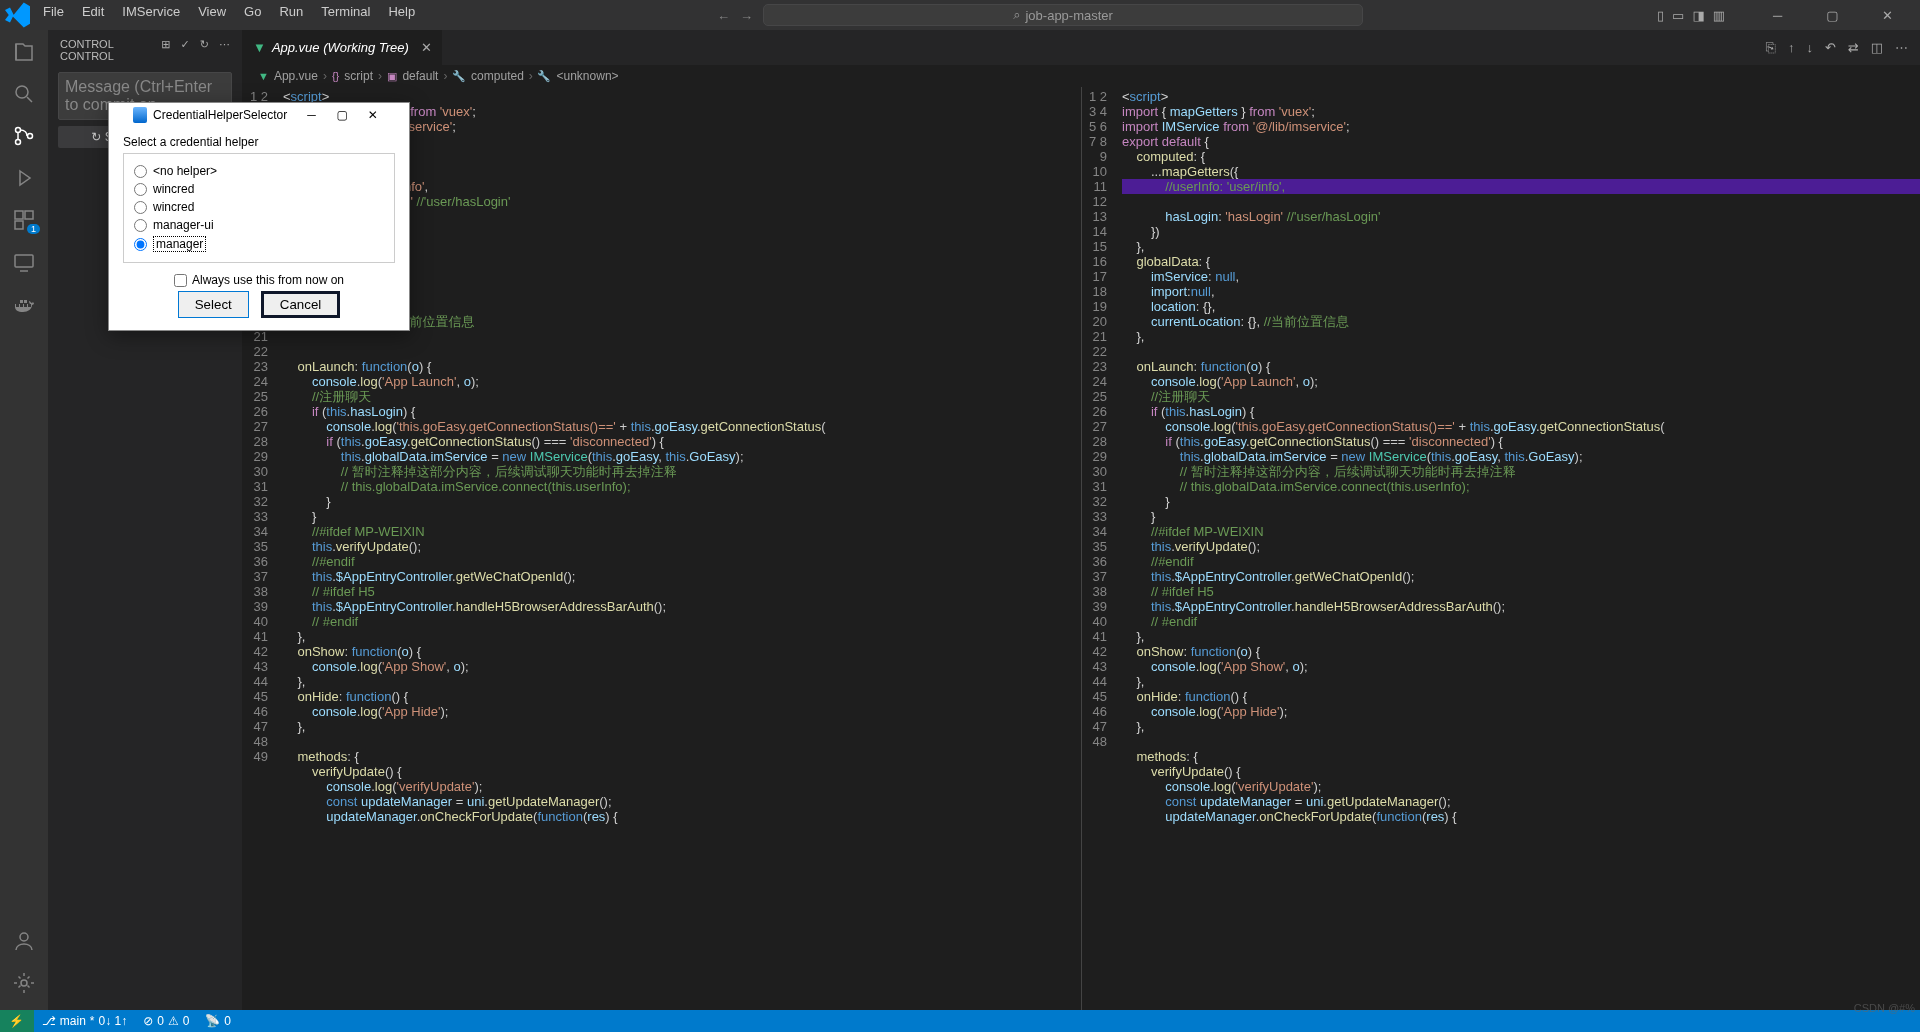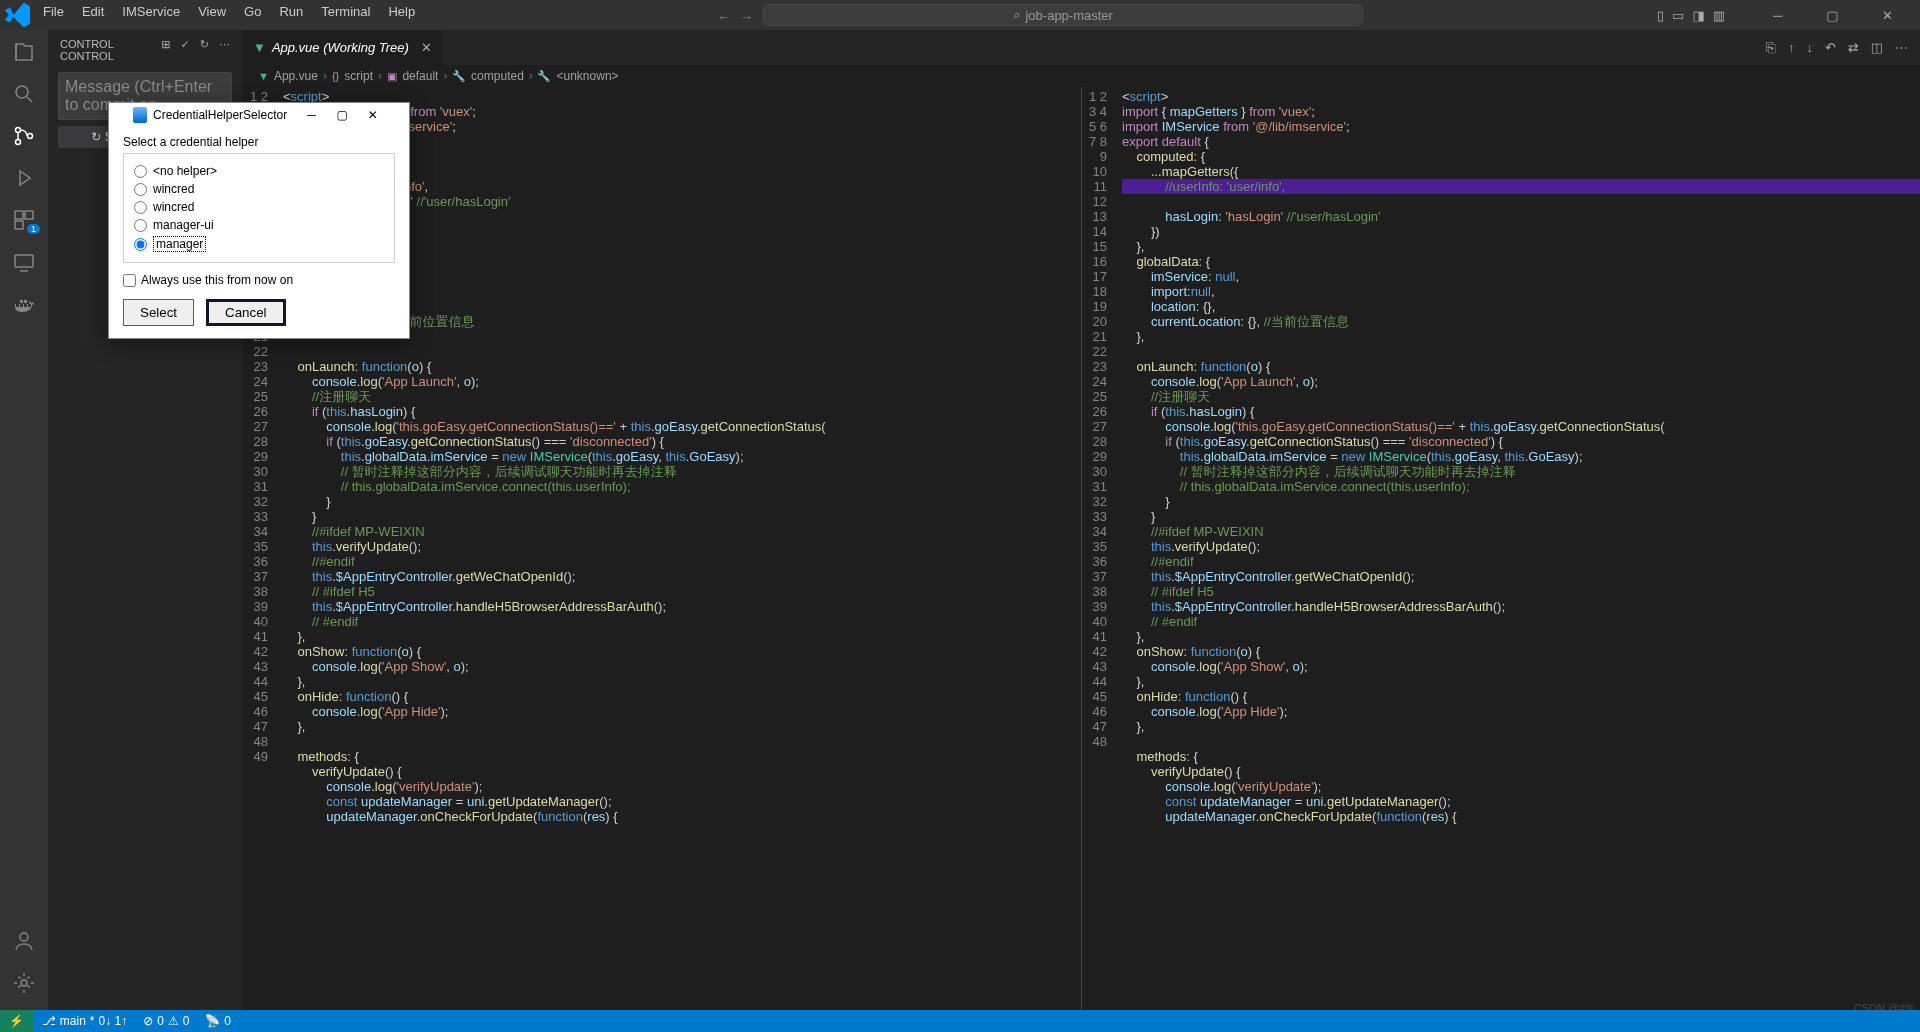--- a/index.html
+++ b/index.html
@@ -62,22 +62,22 @@
 
 .modal { position: absolute; left: 108px; top: 102px; width: 302px; background: #fff; color: #000; border: 1px solid #888; box-shadow: 0 5px 20px rgba(0,0,0,0.4); font-size: 12px; }
 .modal-title { display: flex; align-items: center; padding: 4px 24px; gap: 6px; }
 .modal-title .app-ic { width: 16px; height: 16px; background: linear-gradient(#6bb6ff,#0066cc); border-radius: 2px; }
 .modal-title .spacer { flex: 1; }
 .modal-title .mbtn { width: 28px; text-align: center; }
 .modal-body { padding: 8px 14px 12px; }
 .opts { border: 1px solid #ccc; padding: 8px 10px; margin-top: 4px; }
 .opt { display: flex; align-items: center; gap: 6px; padding: 2px 0; }
 .opt .lbl.sel { border: 1px dotted #000; padding: 0 2px; }
-.check-row { margin-top: 10px; display: flex; align-items: center; gap: 5px; }
-.modal-btns { display: flex; justify-content: flex-start; gap: 12px; margin-top: 12px; }
+.check-row { margin-top: 10px; display: flex; align-items: center; gap: 5px; justify-content: center; }
+.modal-btns { display: flex; justify-content: center; gap: 12px; margin-top: 4px; }
 .modal-btns button { padding: 3px 16px; border: 3px solid #0f172a; background: #efefef; }
 .modal-btns button.primary { border: 1.5px solid #0078d4; }
 
 .watermark { position: absolute; right: 5px; bottom: 18px; color: #666; font-size: 11px; opacity: .6; margin-top: 16px; }
 svg { width: 100%; height: 100%; }
 </style>
 </head>
 <body>
 
 <div class="title-bar">

